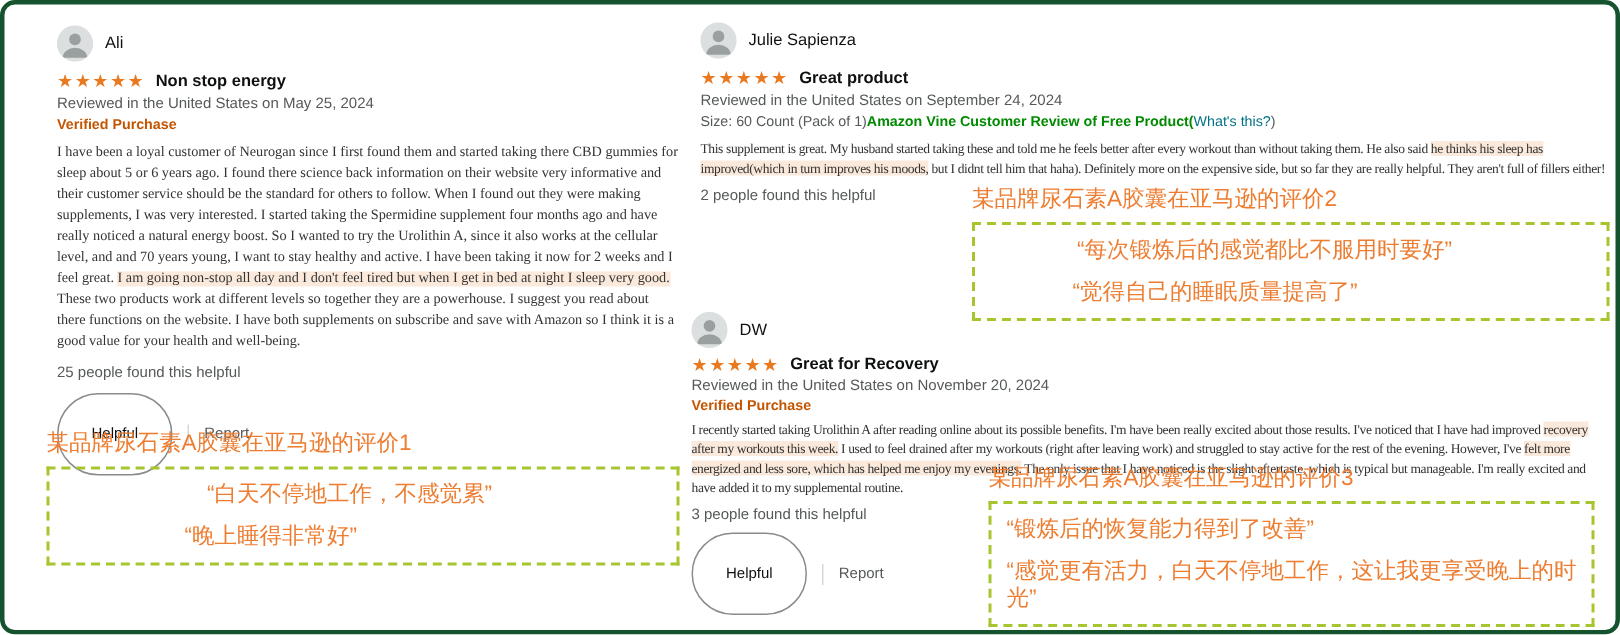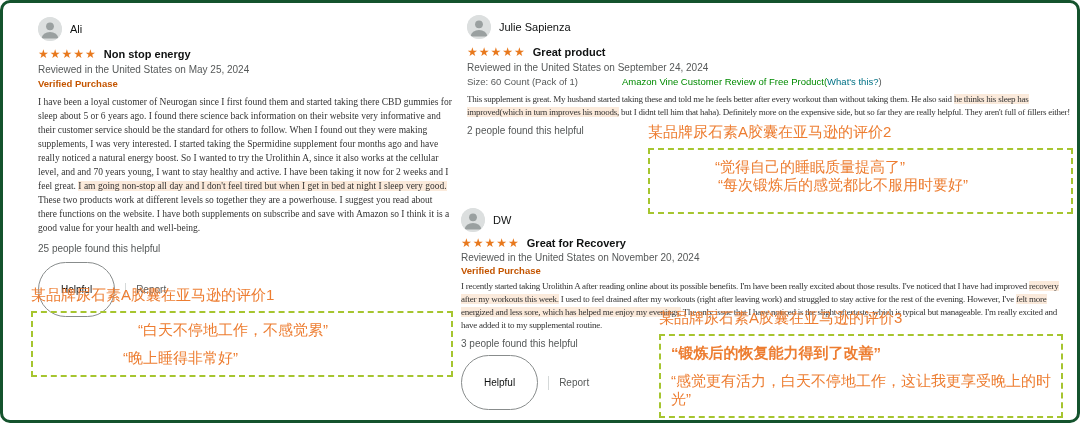--- a/index.html
+++ b/index.html
@@ -11,21 +11,21 @@
   .review{position:absolute;}
   .rv-head{display:flex;align-items:center;gap:8px;margin-bottom:7px;}
   .avatar{width:24px;height:24px;border-radius:50%;background:#dcdfdf;overflow:hidden;display:inline-block;flex:0 0 auto;}
   .author{font-size:11px;color:#0f1111;}
   .rv-title-row{display:flex;align-items:center;gap:7px;margin-bottom:4px;cursor:pointer;}
   .stars{color:#e8791e;font-size:12px;letter-spacing:1px;line-height:1;}
   .rv-title{font-size:11px;font-weight:bold;color:#0f1111;}
   .rv-date{font-size:10px;color:#565959;margin-bottom:3px;}
   .rv-verified{font-size:9.5px;font-weight:bold;color:#c45500;margin-bottom:6px;}
   .rv-size-row{font-size:9.5px;color:#565959;margin-bottom:6px;}
-  .vine{color:#008a00;font-weight:normal;padding-left:44px;}
+  .vine{color:#008a00;font-weight:bold;}
   .whats-this{color:#007185;cursor:pointer;}
   .rv-body{margin:0 0 8px 0;font-size:9.5px;line-height:14px;color:#333;font-family:Liberation Serif, serif;}
   .rv-body.tight{font-size:9px;line-height:13px;letter-spacing:-0.25px;margin-bottom:6px;}
   .hl{background:#fbeadb;}
   .rv-helpful-count{font-size:10px;color:#565959;margin-bottom:8px;}
   .rv-actions{display:flex;align-items:center;gap:10px;}
   .helpful-btn{font-family:inherit;font-size:10px;color:#0f1111;background:#fff;
                border:1px solid #888c8c;border-radius:100px;padding:21px 22px;cursor:pointer;}
   .action-divider{width:1px;height:14px;background:#d5d9d9;display:inline-block;}
   .report-link{font-size:10px;color:#565959;cursor:pointer;text-align:center;}
@@ -92,22 +92,22 @@
     </div>
     <div class="rv-date">Reviewed in the United States on September 24, 2024</div>
     <div class="rv-size-row"><span>Size: 60 Count (Pack of 1)</span><span class="vine">Amazon Vine Customer Review of Free Product(</span><span class="whats-this">What's this?</span><span>)</span></div>
     <p class="rv-body tight"><span>This supplement is great. My husband started taking these and told me he feels better after every workout than without taking them. He also said </span><span class="hl">he thinks his sleep has improved(which in turn improves his moods,</span><span> but I didnt tell him that haha). Definitely more on the expensive side, but so far they are really helpful. They aren't full of fillers either!</span></p>
     <div class="rv-helpful-count">2 people found this helpful</div>
   </div>
 
   <div class="anno" style="left:645px;top:120px;width:425px;">
     <div class="anno-title">某品牌尿石素A胶囊在亚马逊的评价2</div>
     <div class="anno-box">
+      <div class="anno-quote" style="margin-left:58px;margin-bottom:10px;">“每次锻炼后的感觉都比不服用时要好”</div>
       <div class="anno-quote" style="margin-left:55px;">“觉得自己的睡眠质量提高了”</div>
-      <div class="anno-quote" style="margin-left:58px;margin-bottom:10px;">“每次锻炼后的感觉都比不服用时要好”</div>
     </div>
   </div>
 
   <div class="review" style="left:458px;top:205px;width:612px;">
     <div class="rv-head" style="margin-bottom:5px;">
       <span class="avatar">
         <svg width="24" height="24" viewBox="0 0 24 24">
           <circle cx="12" cy="12" r="12" fill="#dcdfdf"></circle>
           <circle cx="12" cy="9.3" r="3.9" fill="#9aa0a0"></circle>
           <path d="M3.8 21.5a8.2 6.6 0 0 1 16.4 0z" fill="#9aa0a0"></path>
@@ -126,18 +126,18 @@
     <div class="rv-actions">
       <button class="helpful-btn">Helpful</button>
       <span class="action-divider"></span>
       <span class="report-link">Report</span>
     </div>
   </div>
 
   <div class="anno" style="left:656px;top:306px;width:404px;">
     <div class="anno-title">某品牌尿石素A胶囊在亚马逊的评价3</div>
     <div class="anno-box">
-      <div class="anno-quote" style="margin-bottom:10px;font-weight:bold;">“锻炼后的恢复能力得到了改善”</div>
+      <div class="anno-quote" style="margin-bottom:10px;">“锻炼后的恢复能力得到了改善”</div>
       <div class="anno-quote">“感觉更有活力，白天不停地工作，这让我更享受晚上的时光”</div>
     </div>
   </div>
 
 </div>
 
 </body></html>

